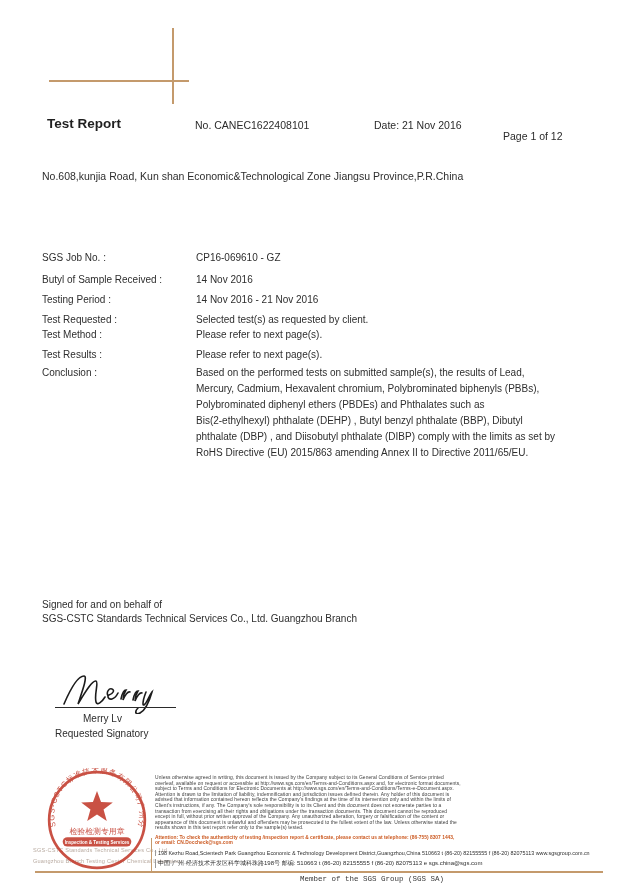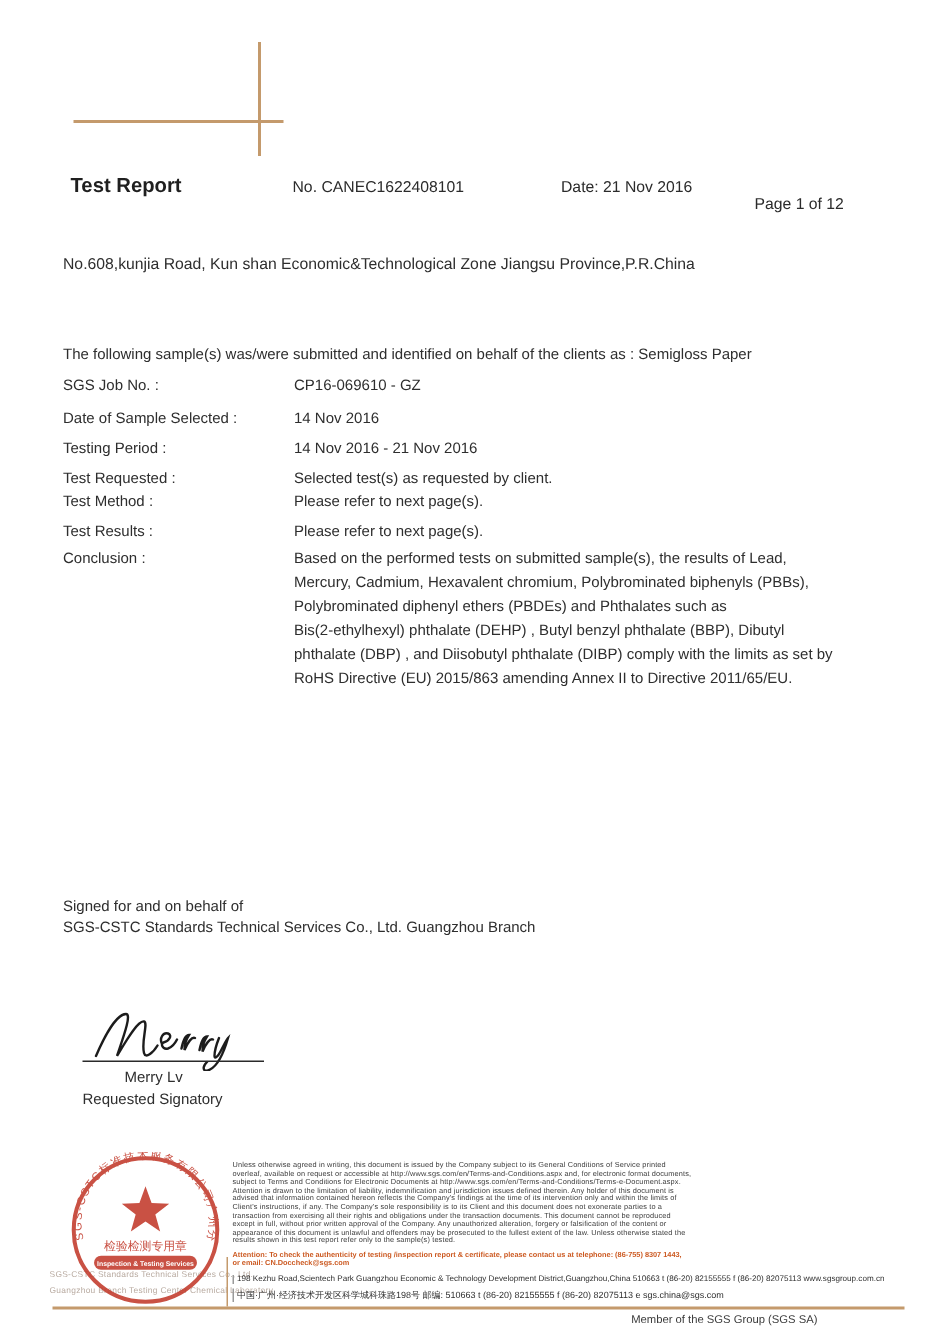--- a/index.html
+++ b/index.html
@@ -41,26 +41,25 @@
   <div class="abs tanline" style="left:49px;top:80px;width:140px;height:1.5px;"></div>
   <div class="abs tanline" style="left:172px;top:28px;width:1.5px;height:76px;"></div>
 
   <div class="abs title nowrap" style="left:47px;top:116px;">Test Report</div>
   <div class="abs hinfo nowrap" style="left:195px;top:119px;">No. CANEC1622408101</div>
   <div class="abs hinfo nowrap" style="left:374px;top:119px;">Date: 21 Nov 2016</div>
   <div class="abs hinfo nowrap" style="left:503px;top:130px;">Page 1 of 12</div>
 
   <div class="abs body105 nowrap" style="left:42px;top:168px;">No.608,kunjia Road, Kun shan Economic&amp;Technological Zone Jiangsu Province,P.R.China</div>
 
-  <div class="abs body10 nowrap" style="left:42px;top:229px;">The following sample(s) was/were submitted and identified on behalf of the clients as : Semigloss Paper</div>
 
   <div class="abs" style="left:0;top:0;">
     <div class="abs field-label nowrap" style="left:42px;top:252px;">SGS Job No. :</div>
     <div class="abs field-value nowrap" style="left:196px;top:252px;">CP16-069610 - GZ</div>
-    <div class="abs field-label nowrap" style="left:42px;top:274px;">Date of Sample Selected :</div>
+    <div class="abs field-label nowrap" style="left:42px;top:274px;">Butyl of Sample Received :</div>
     <div class="abs field-value nowrap" style="left:196px;top:274px;">14 Nov 2016</div>
     <div class="abs field-label nowrap" style="left:42px;top:294px;">Testing Period :</div>
     <div class="abs field-value nowrap" style="left:196px;top:294px;">14 Nov 2016 - 21 Nov 2016</div>
     <div class="abs field-label nowrap" style="left:42px;top:314px;">Test Requested :</div>
     <div class="abs field-value nowrap" style="left:196px;top:314px;">Selected test(s) as requested by client.</div>
     <div class="abs field-label nowrap" style="left:42px;top:329px;">Test Method :</div>
     <div class="abs field-value nowrap" style="left:196px;top:329px;">Please refer to next page(s).</div>
     <div class="abs field-label nowrap" style="left:42px;top:349px;">Test Results :</div>
     <div class="abs field-value nowrap" style="left:196px;top:349px;">Please refer to next page(s).</div>
   </div>
@@ -117,15 +116,15 @@
 results shown in this test report refer only to the sample(s) tested.</div>
   <div class="abs attention pre" style="left:155px;top:835px;width:465px;">Attention: To check the authenticity of testing /inspection report &amp; certificate, please contact us at telephone: (86-755) 8307 1443,
 or email: CN.Doccheck@sgs.com</div>
 
   <div class="abs tanline" style="left:151px;top:838px;width:1px;height:33px;"></div>
 
   <div class="abs addr nowrap vbar" style="left:155px;top:850px;">198 Kezhu Road,Scientech Park Guangzhou Economic &amp; Technology Development District,Guangzhou,China 510663      t (86-20) 82155555    f (86-20) 82075113    www.sgsgroup.com.cn</div>
   <div class="abs addr-cn nowrap vbar" style="left:155px;top:859px;">中国·广州·经济技术开发区科学城科珠路198号          邮编: 510663      t (86-20) 82155555    f (86-20) 82075113    e sgs.china@sgs.com</div>
 
   <div class="abs tanline" style="left:35px;top:871px;width:568px;height:1.6px;"></div>
-  <div class="abs member nowrap" style="left:300px;top:875px;width:245px;text-align:right;">Member of the SGS Group (SGS SA)</div>
+  <div class="abs member nowrap" style="left:300px;top:875px;width:245px;text-align:left;font-family:Liberation Mono, monospace;">Member of the SGS Group (SGS SA)</div>
 
 </div>
 
 </body></html>

